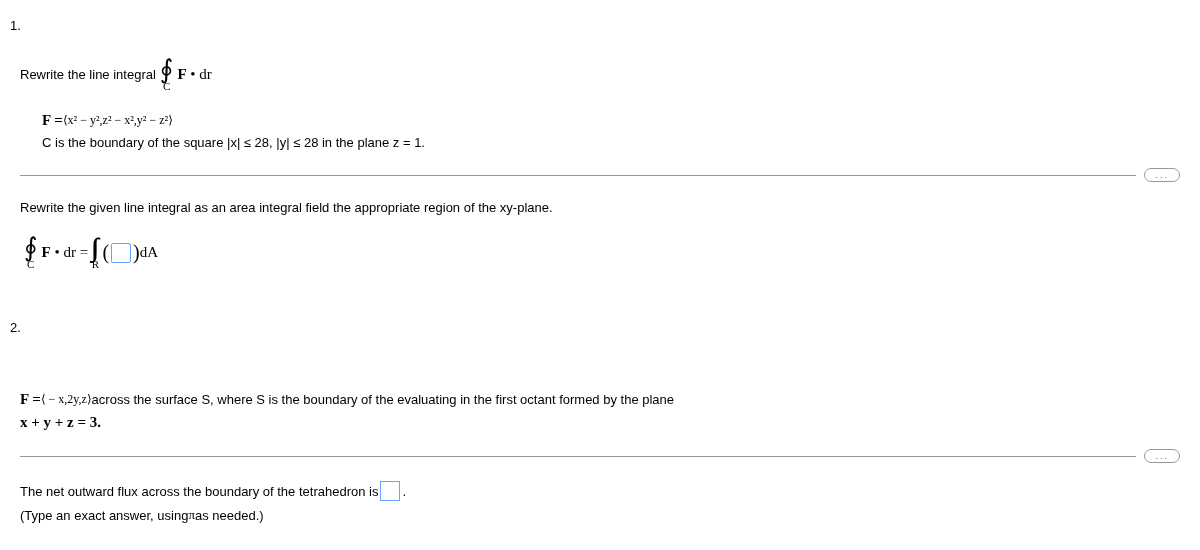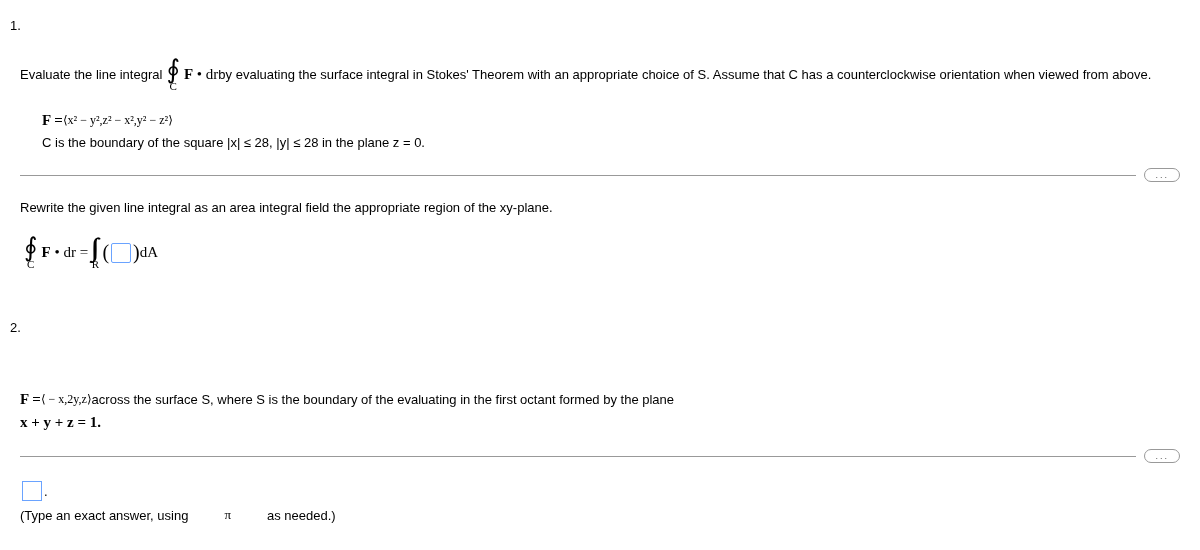--- a/index.html
+++ b/index.html
@@ -16,50 +16,49 @@
     .dbl .sub { font-size: 11px; margin-top: -2px; }
     .mathexpr { font-family: 'Times New Roman', serif; font-size: 15px; }
     .bold-math { font-weight: bold; }
     .angle { font-family: 'Times New Roman', serif; font-size: 12px; }
     .indent { margin-left: 22px; }
     .hr-wrap { display: flex; align-items: center; margin: 14px 0 18px 10px; width: 1160px; }
     .hrule { flex: 1; height: 1px; background: #999; }
     .dots-pill { border: 1px solid #999; border-radius: 10px; padding: 1px 10px; font-size: 9px; color: #555; margin-left: 8px; letter-spacing: 2px; background: #fff; }
     .input-box { display: inline-block; width: 20px; height: 20px; border: 1px solid #6aa3ff; background: #fff; vertical-align: middle; margin: 0 2px; }
     .input-box.rounded { border-radius: 2px; }
-    .hint { color: #000; gap: 36px; }
+    .hint { color: #000; }
     .pi { font-family: 'Times New Roman', serif; }
     .gap { height: 14px; }
     .section-gap { height: 32px; }
     .topg { margin-top: 4px; }
   </style>
 </head>
 <body>
 
 <div class="qnum">1.</div>
 
 <div class="problem">
   <div class="line">
-    <span class="inline-txt">Evaluate the line integral</span>
+    <span class="inline-txt">Rewrite the line integral</span>
     <span class="mathint">
       <span class="symbol">∮</span>
       <span class="sub">C</span>
     </span>
     <span class="mathexpr"><span class="bold-math">F</span><span> • dr</span></span>
-    <span class="inline-txt"> by evaluating the surface integral in Stokes' Theorem with an appropriate choice of S. Assume that C has a counterclockwise orientation when viewed from above.</span>
   </div>
 
   <div class="gap"></div>
 
   <div class="line indent">
     <span class="mathexpr"><span class="bold-math">F = </span></span>
     <span class="mathexpr angle">⟨x² − y²,z² − x²,y² − z²⟩</span>
   </div>
   <div class="line indent">
-    <span>C is the boundary of the square |x| ≤ 28, |y| ≤ 28 in the plane z = 0.</span>
+    <span>C is the boundary of the square |x| ≤ 28, |y| ≤ 28 in the plane z = 1.</span>
   </div>
 </div>
 
 <div class="hr-wrap">
   <div class="hrule"></div>
   <div class="dots-pill">...</div>
 </div>
 
 <div class="problem">
   <div class="line">Rewrite the given line integral as an area integral field the appropriate region of the xy-plane.</div>
@@ -86,31 +85,32 @@
 <div class="qnum">2.</div>
 <div class="section-gap"></div>
 
 <div class="problem">
   <div class="line">
     <span class="mathexpr"><span class="bold-math">F = </span></span>
     <span class="mathexpr angle">⟨ − x,2y,z⟩</span>
     <span>  across the surface S, where S is the boundary of the evaluating in the first octant formed by the plane</span>
   </div>
   <div class="line topg">
-    <span class="mathexpr bold-math">x + y + z = 1.</span>
+    <span class="mathexpr bold-math">x + y + z = 3.</span>
   </div>
 </div>
 
 <div class="hr-wrap">
   <div class="hrule"></div>
   <div class="dots-pill">...</div>
 </div>
 
 <div class="problem">
   <div class="line">
+    <span>The net outward flux across the boundary of the tetrahedron is </span>
     <span class="input-box"></span>
     <span>.</span>
   </div>
   <div class="line hint topg">
     <span>(Type an exact answer, using </span>
       <span class="pi">π</span>
       <span> as needed.)</span>
   </div>
 </div>
 

